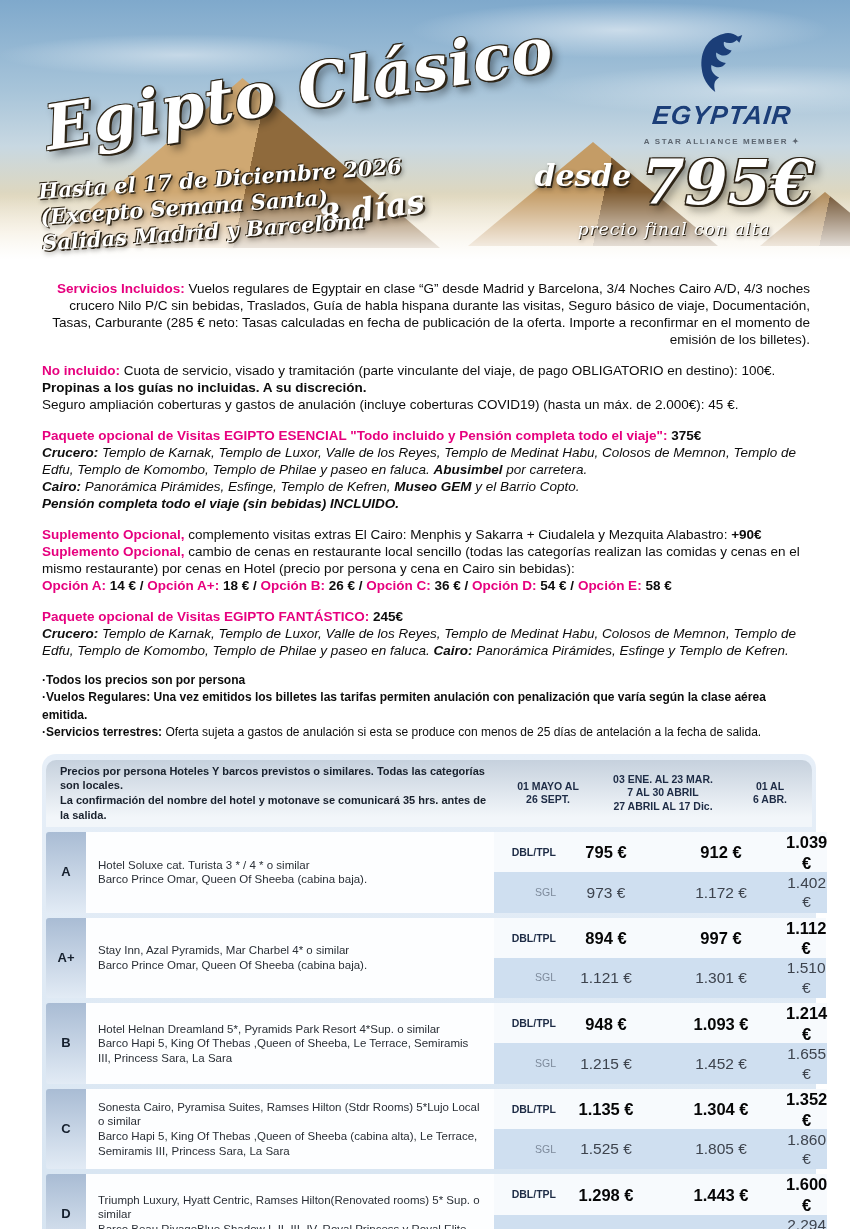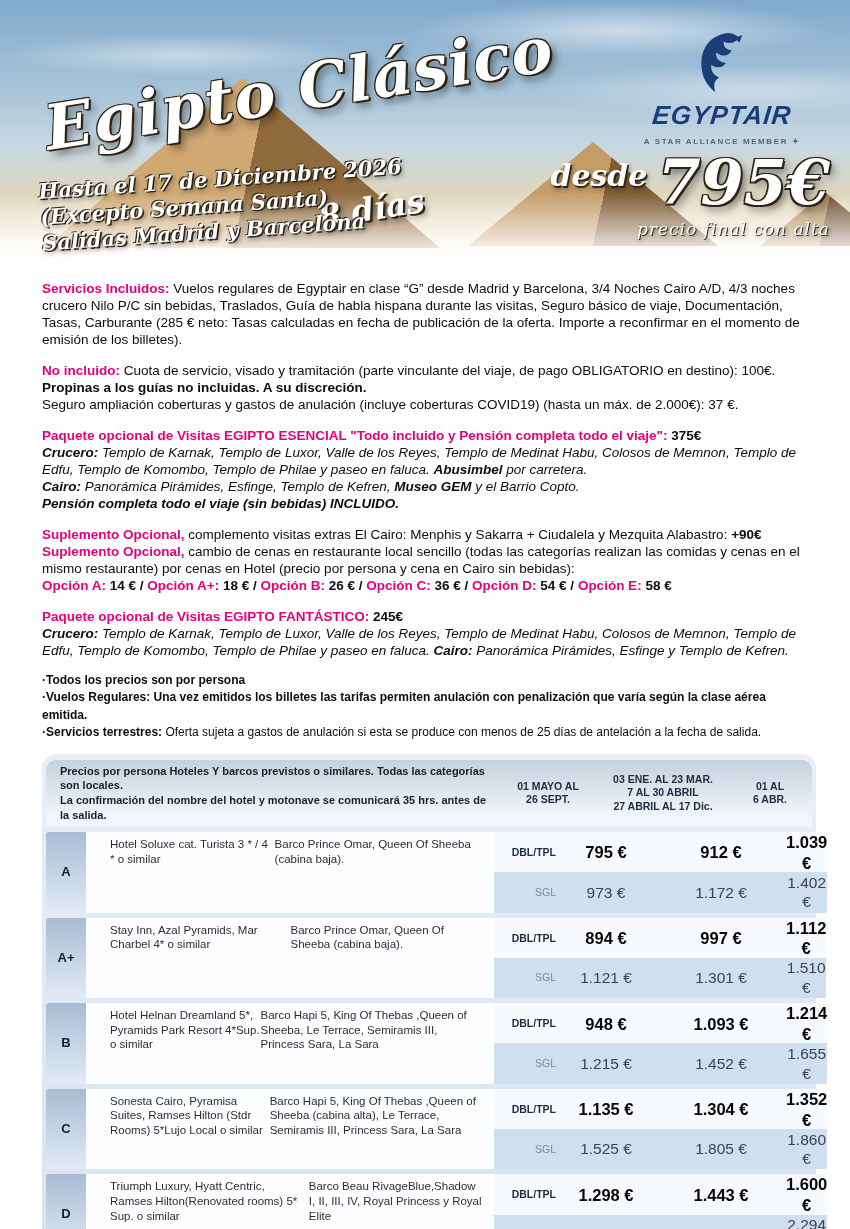--- a/index.html
+++ b/index.html
@@ -35,34 +35,34 @@
       font-size:21px; line-height:26px; font-weight:bold; font-style:italic; color:#fff;
       font-family:"DejaVu Serif", serif;
       text-shadow:1.5px 1.5px 0 #2e2517, -1px -1px 0 #2e2517, 2px 3px 5px rgba(0,0,0,.45); }
 
   .airline { position:absolute; right:38px; top:32px; width:180px; text-align:center; }
   .airline-name { color:#1B3E78; font-weight:bold; font-style:italic; font-size:26px; letter-spacing:1px;
       transform:skewX(-6deg); margin-top:2px;
       text-shadow:0 0 1px rgba(255,255,255,.6); }
   .airline-alliance { margin-top:6px; font-size:8px; letter-spacing:1.6px; color:#5d6670; font-weight:bold; }
 
-  .hero-price { position:absolute; right:20px; top:146px; text-align:right; }
+  .hero-price { position:absolute; right:36px; top:146px; text-align:center; }
   .hero-price-line { white-space:nowrap; }
   .price-prefix { font-size:30px; margin-right:10px; vertical-align:18px;
       text-shadow:1.5px 1.5px 0 #2e2517, 2px 3px 5px rgba(0,0,0,.45); }
   .price-amount { font-size:62px;
       text-shadow:2px 2px 0 #2e2517, -1.5px -1.5px 0 #2e2517, 1.5px -1.5px 0 #2e2517, -1.5px 1.5px 0 #2e2517, 4px 5px 8px rgba(0,0,0,.5); }
   .price-note { margin-top:0px; font-size:17px; color:#fff; letter-spacing:1px;
       font-family:"DejaVu Serif", serif; font-style:italic;
       text-shadow:1px 1px 0 #2e2517, 2px 2px 4px rgba(0,0,0,.4); }
 
   
   .content { padding:8px 40px 0 42px; font-size:13.5px; line-height:1.26; color:#0d0d0d; }
   .para { margin-top:14px; }
-  .para:first-child { margin-top:6px; }
+  .para:first-child { margin-top:6px;text-align:right; }
   .magenta { color:#E6007E; }
   .b { font-weight:bold; }
   .i { font-style:italic; }
   .opt-line { margin-top:2px; }
 
   .notes { margin-top:13px; font-size:12px; line-height:1.45; }
 
   
   .price-table { margin:12px auto 0 auto; width:774px;
       background:linear-gradient(180deg,#e7eff8 0%, #d6e4f1 100%);
@@ -70,22 +70,22 @@
   .t-header { display:grid; grid-template-columns:452px 100px 130px 1fr; align-items:center;
       background:linear-gradient(180deg,#c6d1dd 0%, #f2f6fa 85%); border-radius:10px 10px 0 0;
       min-height:52px; padding:4px 0; }
   .t-intro { padding-left:14px; font-size:11px; font-weight:600; color:#18202c; line-height:1.35; }
   .t-col { font-size:10.5px; font-weight:bold; color:#1d2b45; text-align:center; line-height:1.3; }
   .pre { white-space:pre-line; }
 
   .t-row { display:grid; grid-template-columns:40px 408px 1fr; margin-top:5px; }
   .t-cat { background:linear-gradient(180deg,#a9bcd4 0%, #e2ebf5 100%); display:flex; align-items:center;
       justify-content:center; font-weight:bold; font-size:13px; color:#16202e; border-radius:3px 0 0 3px; }
-  .t-desc { background:#fdfeff; padding:5px 10px 5px 24px; font-size:11.5px; line-height:1.27;
-      color:#2a2f36; display:flex; flex-direction:row; justify-content:center; }
+  .t-desc { background:#fdfeff; padding:5px 10px 5px 12px; font-size:11.5px; line-height:1.27;
+      color:#2a2f36; display:flex; flex-direction:column; justify-content:center; }
   .t-right { display:flex; flex-direction:column; }
   .t-band { display:grid; grid-template-columns:62px 100px 130px 1fr; align-items:center; flex:1; min-height:25px; }
   .band-dbl { background:#f7fafd; }
   .band-sgl { background:#cfdff0; }
   .t-sublabel { text-align:right; font-size:10.5px; }
   .lbl-dbl { font-weight:bold; color:#1d2b45; }
   .lbl-sgl { color:#7d8a9b; }
   .t-price { text-align:center; }
   .price-dbl { font-weight:bold; font-size:16.5px; color:#060606; }
   .price-sgl { font-size:15.5px; color:#3d434d; }
@@ -140,21 +140,21 @@
 
   <div class="content">
 
     <p class="para">
       <span class="magenta b">Servicios Incluidos:</span><span> Vuelos regulares de Egyptair en clase “G” desde Madrid y Barcelona, 3/4 Noches Cairo A/D, 4/3 noches crucero Nilo P/C sin bebidas, Traslados, Guía de habla hispana durante las visitas, Seguro básico de viaje, Documentación, Tasas, Carburante (285 € neto: Tasas calculadas en fecha de publicación de la oferta. Importe a reconfirmar en el momento de emisión de los billetes).</span>
     </p>
 
     <p class="para">
       <span class="magenta b">No incluido:</span><span> Cuota de servicio, visado y tramitación (parte vinculante del viaje, de pago OBLIGATORIO en destino):  100€.</span><br>
       <span class="b">Propinas a los guías no incluidas. A su discreción.</span><br>
-      <span>Seguro ampliación coberturas y gastos de anulación (incluye coberturas COVID19)  (hasta un máx. de 2.000€): 37 €.</span>
+      <span>Seguro ampliación coberturas y gastos de anulación (incluye coberturas COVID19)  (hasta un máx. de 2.000€): 45 €.</span>
     </p>
 
     <p class="para">
       <span class="magenta b">Paquete opcional de Visitas EGIPTO ESENCIAL "Todo incluido y Pensión completa todo el viaje":</span><span class="b"> 375€</span><br>
       <span class="i"><span class="b">Crucero:</span><span> Templo de Karnak, Templo de Luxor,  Valle de los Reyes, Templo de Medinat Habu, Colosos de Memnon, Templo de Edfu, Templo de Komombo, Templo de Philae y paseo en faluca. </span><span class="b">Abusimbel</span><span> por carretera.</span></span><br>
       <span class="i"><span class="b">Cairo:</span><span> Panorámica Pirámides, Esfinge, Templo de Kefren, </span><span class="b">Museo GEM</span><span> y el Barrio Copto.</span></span><br>
       <span class="b i">Pensión completa todo el viaje (sin bebidas) INCLUIDO.</span>
     </p>
 
     <p class="para">

